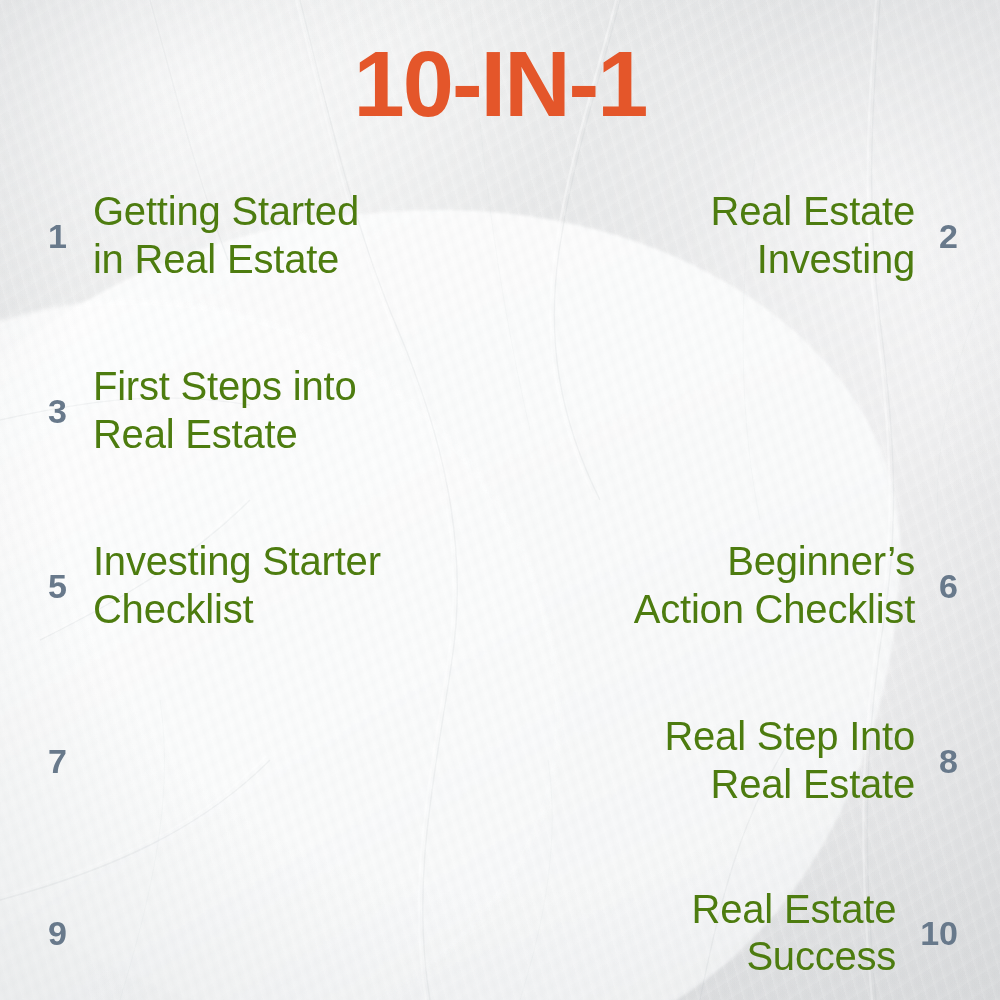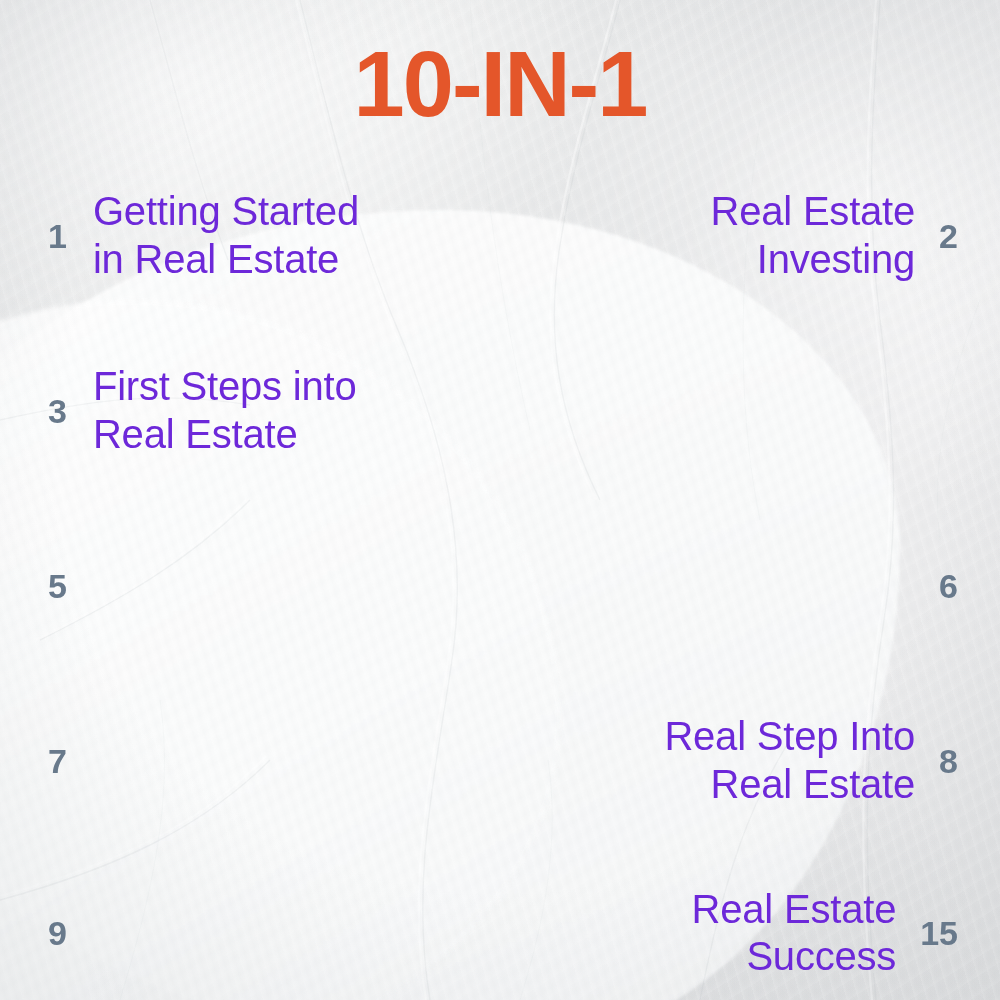--- a/index.html
+++ b/index.html
@@ -136,21 +136,21 @@
     line-height: 1;
     flex: 0 0 auto;
   }
   .cell.left  .num { margin-right: 26px; }
   .cell.right .num { margin-left: 24px;  }
 
   .label {
     font-size: 40px;
     font-weight: 400;
     line-height: 1.18;
-    color: #6d28d9;
+    color: #4d7c0f;
     letter-spacing: -0.2px;
     white-space: pre-line;
   }
   .cell.left  .label { text-align: left;  }
   .cell.right .label { text-align: right; }
 </style>
 </head>
 <body>
 
 <div id="poster">
@@ -214,22 +214,26 @@
         <div class="cell left">
           <span class="num">3</span>
           <span class="label">First Steps into
 Real Estate</span>
         </div>
       </div>
 
       <div class="row">
         <div class="cell left">
           <span class="num">5</span>
-        </div>
-        <div class="cell right">
+          <span class="label">Investing Starter
+Checklist</span>
+        </div>
+        <div class="cell right">
+          <span class="label">Beginner’s
+Action Checklist</span>
           <span class="num">6</span>
         </div>
       </div>
 
       <div class="row">
         <div class="cell left">
           <span class="num">7</span>
         </div>
         <div class="cell right">
           <span class="label">Real Step Into
@@ -238,19 +242,19 @@
         </div>
       </div>
 
       <div class="row last">
         <div class="cell left">
           <span class="num">9</span>
         </div>
         <div class="cell right">
           <span class="label">Real Estate
 Success</span>
-          <span class="num">15</span>
+          <span class="num">10</span>
         </div>
       </div>
 
     </div>
   </div>
 </div>
 
 </body></html>

